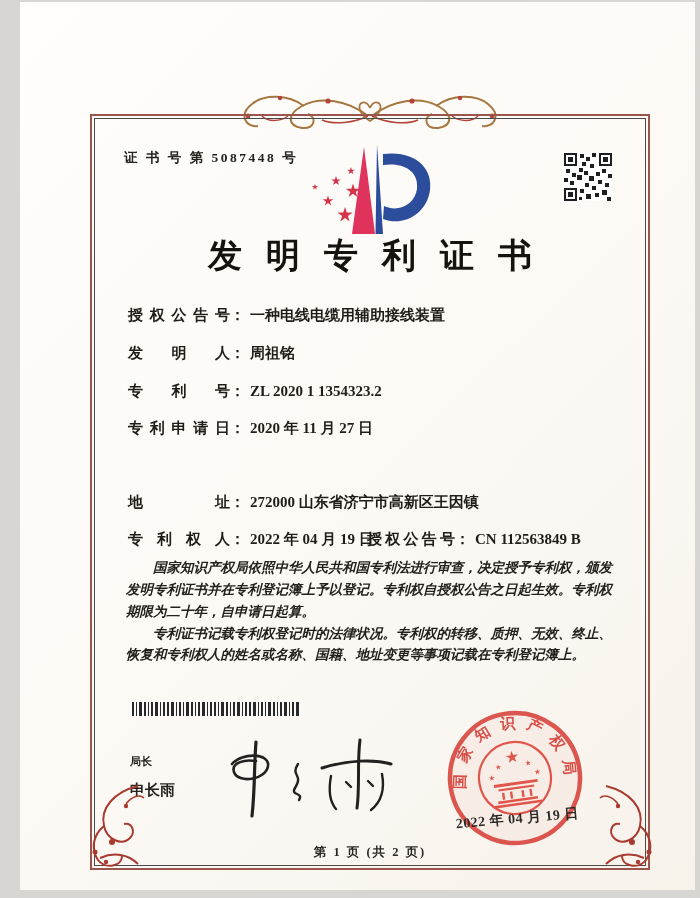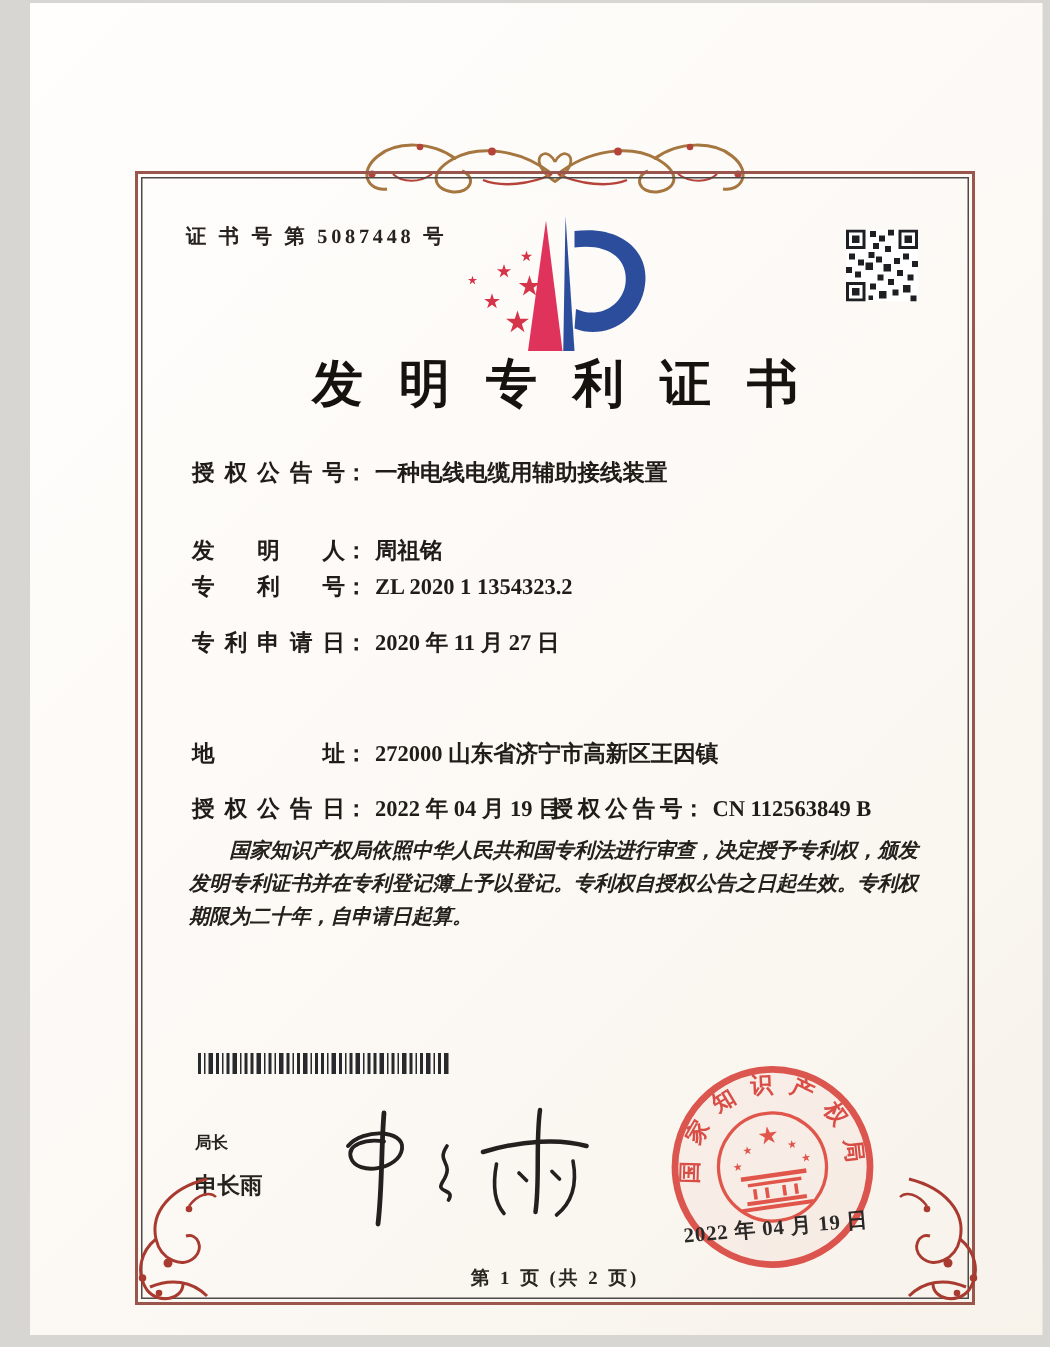--- a/index.html
+++ b/index.html
@@ -142,41 +142,42 @@
         <rect x="43" y="44" width="4" height="4"></rect>
           <rect x="15" y="44" width="3" height="3"></rect>
       </g>
     </svg>
 
     <div class="title">发明专利证书</div>
 
     <div class="frow" style="top:304px">
       <span class="flabel">授权公告号</span><span class="colon">：</span><span class="fvalue">一种电线电缆用辅助接线装置</span>
     </div>
-    <div class="frow" style="top:356px">
+    <div class="frow" style="top:342px">
       <span class="flabel">发明人</span><span class="colon">：</span><span class="fvalue">周祖铭</span>
     </div>
     <div class="frow" style="top:380px">
       <span class="flabel">专利号</span><span class="colon">：</span><span class="fvalue">ZL 2020 1 1354323.2</span>
     </div>
     <div class="frow" style="top:417px">
       <span class="flabel">专利申请日</span><span class="colon">：</span><span class="fvalue">2020 年 11 月 27 日</span>
     </div>
     <div class="frow" style="top:491px">
       <span class="flabel">地址</span><span class="colon">：</span><span class="fvalue">272000 山东省济宁市高新区王因镇</span>
     </div>
     <div class="frow" style="top:528px">
-      <span class="flabel">授权公告日</span><span class="colon">：</span><span class="fvalue">2022 年 04 月 19 日</span>
+      <span class="flabel">专利权人</span><span class="colon">：</span><span class="fvalue">2022 年 04 月 19 日</span>
       <span class="grant-no-group">
         <span class="flabel2">授权公告号</span><span class="colon">：</span><span class="fvalue">CN 112563849 B</span>
       </span>
     </div>
 
     <div class="paras">
       <p>国家知识产权局依照中华人民共和国专利法进行审查，决定授予专利权，颁发发明专利证书并在专利登记簿上予以登记。专利权自授权公告之日起生效。专利权期限为二十年，自申请日起算。</p>
+      <p>专利证书记载专利权登记时的法律状况。专利权的转移、质押、无效、终止、恢复和专利权人的姓名或名称、国籍、地址变更等事项记载在专利登记簿上。</p>
     </div>
 
     <svg class="barcode" width="168" height="14" viewBox="0 0 168 14">
       <g fill="#27292c">
         <rect x="0" width="2" height="14"></rect>
           <rect x="4" width="1" height="14"></rect>
           <rect x="7" width="3" height="14"></rect>
           <rect x="12" width="2" height="14"></rect>
         <rect x="16" width="1" height="14"></rect>
           <rect x="19" width="2" height="14"></rect>

